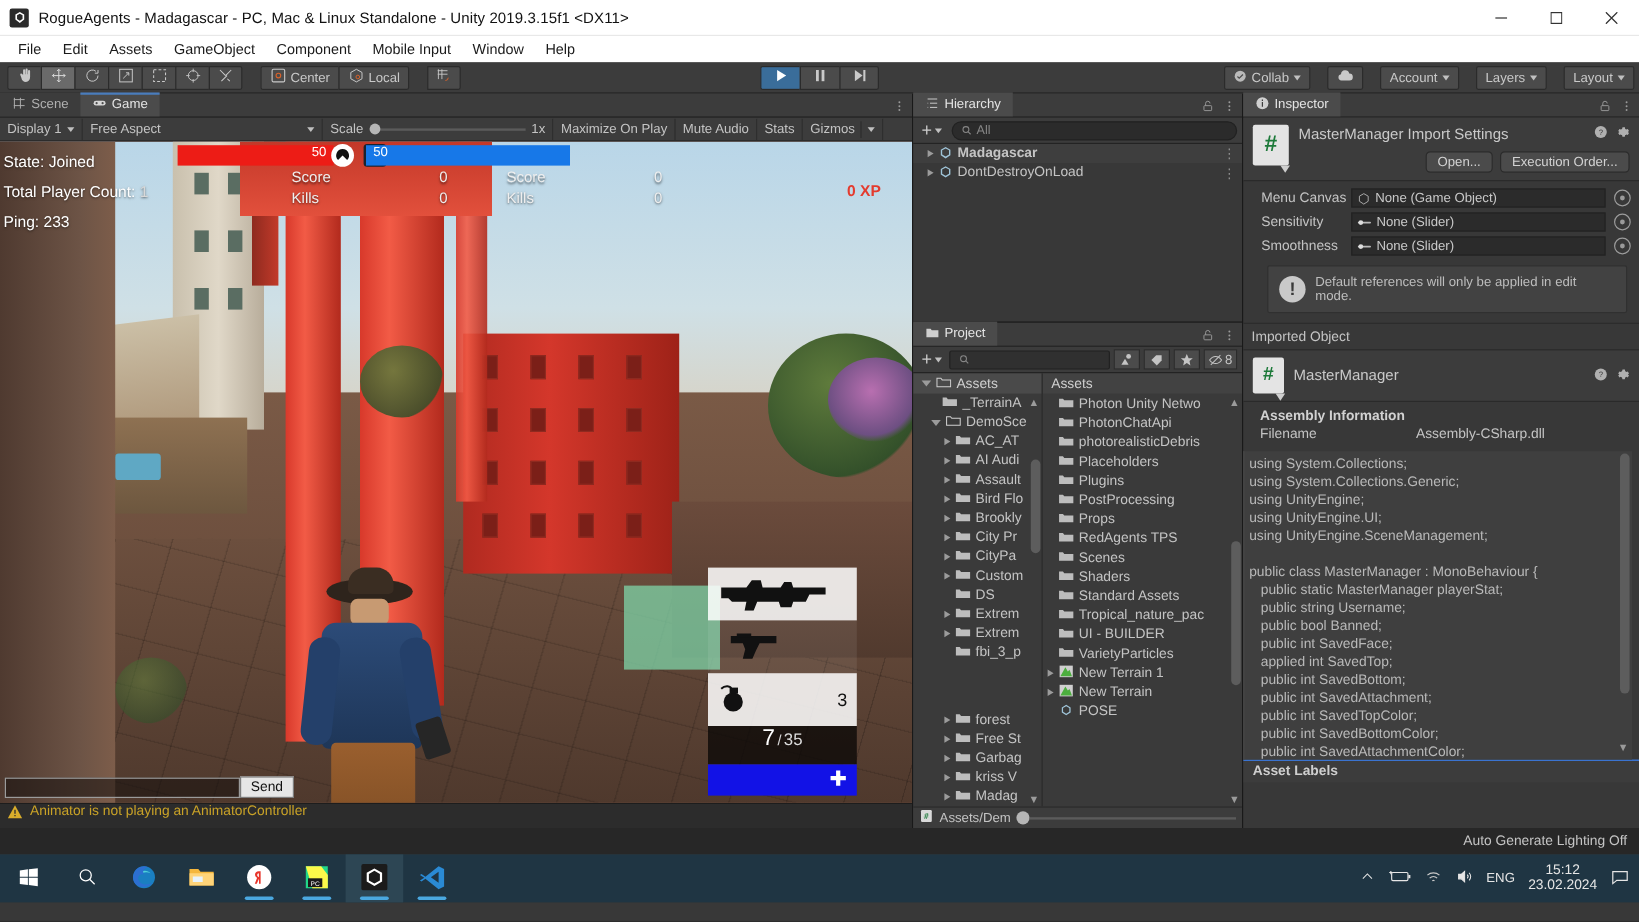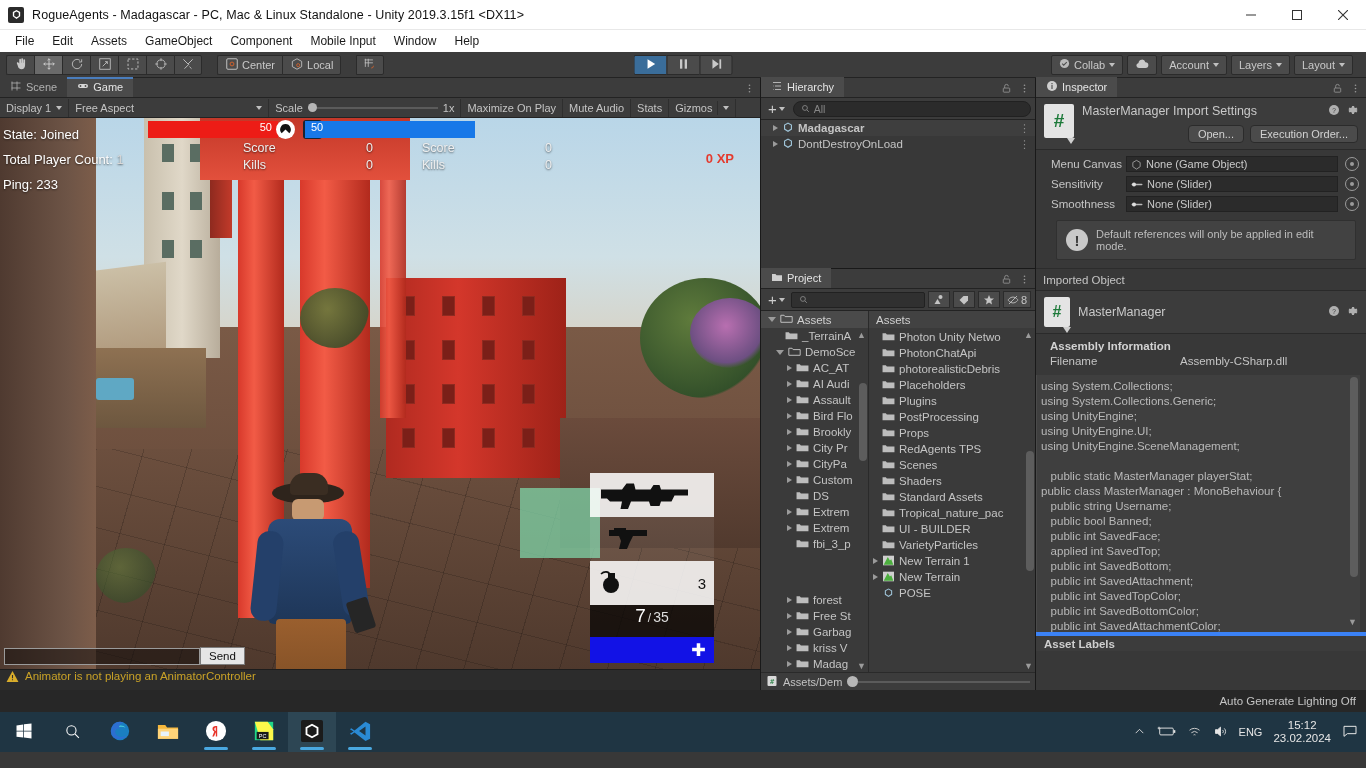--- a/index.html
+++ b/index.html
@@ -47,21 +47,21 @@
   .tbtn:last-child { border-right:1px solid #2b2b2b; border-radius:0 2px 2px 0; }
   .tbtn.active { background:#6a6a6a; }
   .tbtn svg { width:14px; height:14px; }
   .tbtn.lbl { font-size:11px; gap:3px; padding:0 7px; }
   .spacer8 { width:9px; }
   .playgroup {
     position:absolute; left:50%; transform:translateX(-50%); display:flex;
   }
   .playgroup .tbtn { min-width:33px; }
   .playgroup .tbtn.playing { background:#3a6d9a; color:#fff; }
-  .right-tools { position:absolute; right:13px; display:flex; align-items:center; gap:4px;justify-content:flex-end; }
+  .right-tools { position:absolute; right:4px; display:flex; align-items:center; gap:14px;justify-content:flex-end; }
   .rbtn {
     height:20px; background:#4b4b4b; border:1px solid #2b2b2b; border-radius:2px;
     display:flex;align-items:center; gap:4px; padding:0 7px; color:#c9c9c9; font-size:11px;
   }
   .caret { width:0;height:0;border-left:3.5px solid transparent;border-right:3.5px solid transparent;border-top:4px solid #c0c0c0; }
   
   .workspace { display:flex; height:612px; background:#202020; }
   .col-game { width:760px; display:flex; flex-direction:column; }
   .col-mid  { width:275px; display:flex; flex-direction:column; border-left:1px solid #191919;}
   .col-insp { width:331px; display:flex; flex-direction:column; border-left:1px solid #191919;}
@@ -232,21 +232,21 @@
   .asm-block { padding:6px 8px 4px 14px; }
   .asm-title { font-size:11.5px; font-weight:bold; color:#d2d2d2; margin-bottom:3px; }
   .asm-row { display:flex; font-size:11.5px; color:#c4c4c4; }
   .asm-row .k { width:130px; }
   .codebox {
     margin:4px 6px 0 0; background:#3f3f3f; padding:4px 0 4px 4px; color:#b9b9b9;
     font-size:11.5px; line-height:15px; position:relative; height:257px; overflow:hidden;
     border-left:1px solid #4a4a4a;
   }
   .codebox .ln { white-space:pre; }
-  .asset-labels { height:19px; background:#3c3c3c; display:flex; align-items:center; padding-left:8px; font-size:11.5px; color:#cfcfcf; font-weight:bold; border-top:4px solid #3b82f6;}
+  .asset-labels { height:19px; background:#3c3c3c; display:flex; align-items:center; padding-left:8px; font-size:11.5px; color:#cfcfcf; font-weight:bold; border-top:1px solid #3b82f6;}
   
   .statusbar { height:22px; background:#272727; display:flex; align-items:center; justify-content:flex-end; padding-right:10px; font-size:11.5px; color:#c4c4c4; }
   
   .taskbar { height:40px; background:#1f3543; display:flex; align-items:center; position:relative; }
   .tk { width:48px;height:40px; display:flex;align-items:center;justify-content:center; position:relative;}
   .tk.active { background:#2d4654; }
   .tk .underline { position:absolute; bottom:2px; height:3px; width:24px; background:#4aa8e0; border-radius:2px; }
   .tray { position:absolute; right:0; display:flex; align-items:center; gap:11px; padding-right:8px; color:#e6e6e6; font-size:11px;}
   .clock { text-align:center; line-height:13px; font-size:11.5px; }
 </style>
@@ -1202,22 +1202,22 @@
       </div>
 
       <div class="codebox">
         <div id="code-lines">
             <div class="ln">using System.Collections;</div>
             <div class="ln">using System.Collections.Generic;</div>
             <div class="ln">using UnityEngine;</div>
             <div class="ln">using UnityEngine.UI;</div>
             <div class="ln">using UnityEngine.SceneManagement;</div>
             <div class="ln">&nbsp;</div>
+            <div class="ln">public class MasterManager : MonoBehaviour {</div>
             <div class="ln">   public static MasterManager playerStat;</div>
-            <div class="ln">public class MasterManager : MonoBehaviour {</div>
             <div class="ln">   public string Username;</div>
             <div class="ln">   public bool Banned;</div>
             <div class="ln">   public int SavedFace;</div>
             <div class="ln">   applied int SavedTop;</div>
             <div class="ln">   public int SavedBottom;</div>
             <div class="ln">   public int SavedAttachment;</div>
             <div class="ln">   public int SavedTopColor;</div>
             <div class="ln">   public int SavedBottomColor;</div>
             <div class="ln">   public int SavedAttachmentColor;</div>
           </div>

